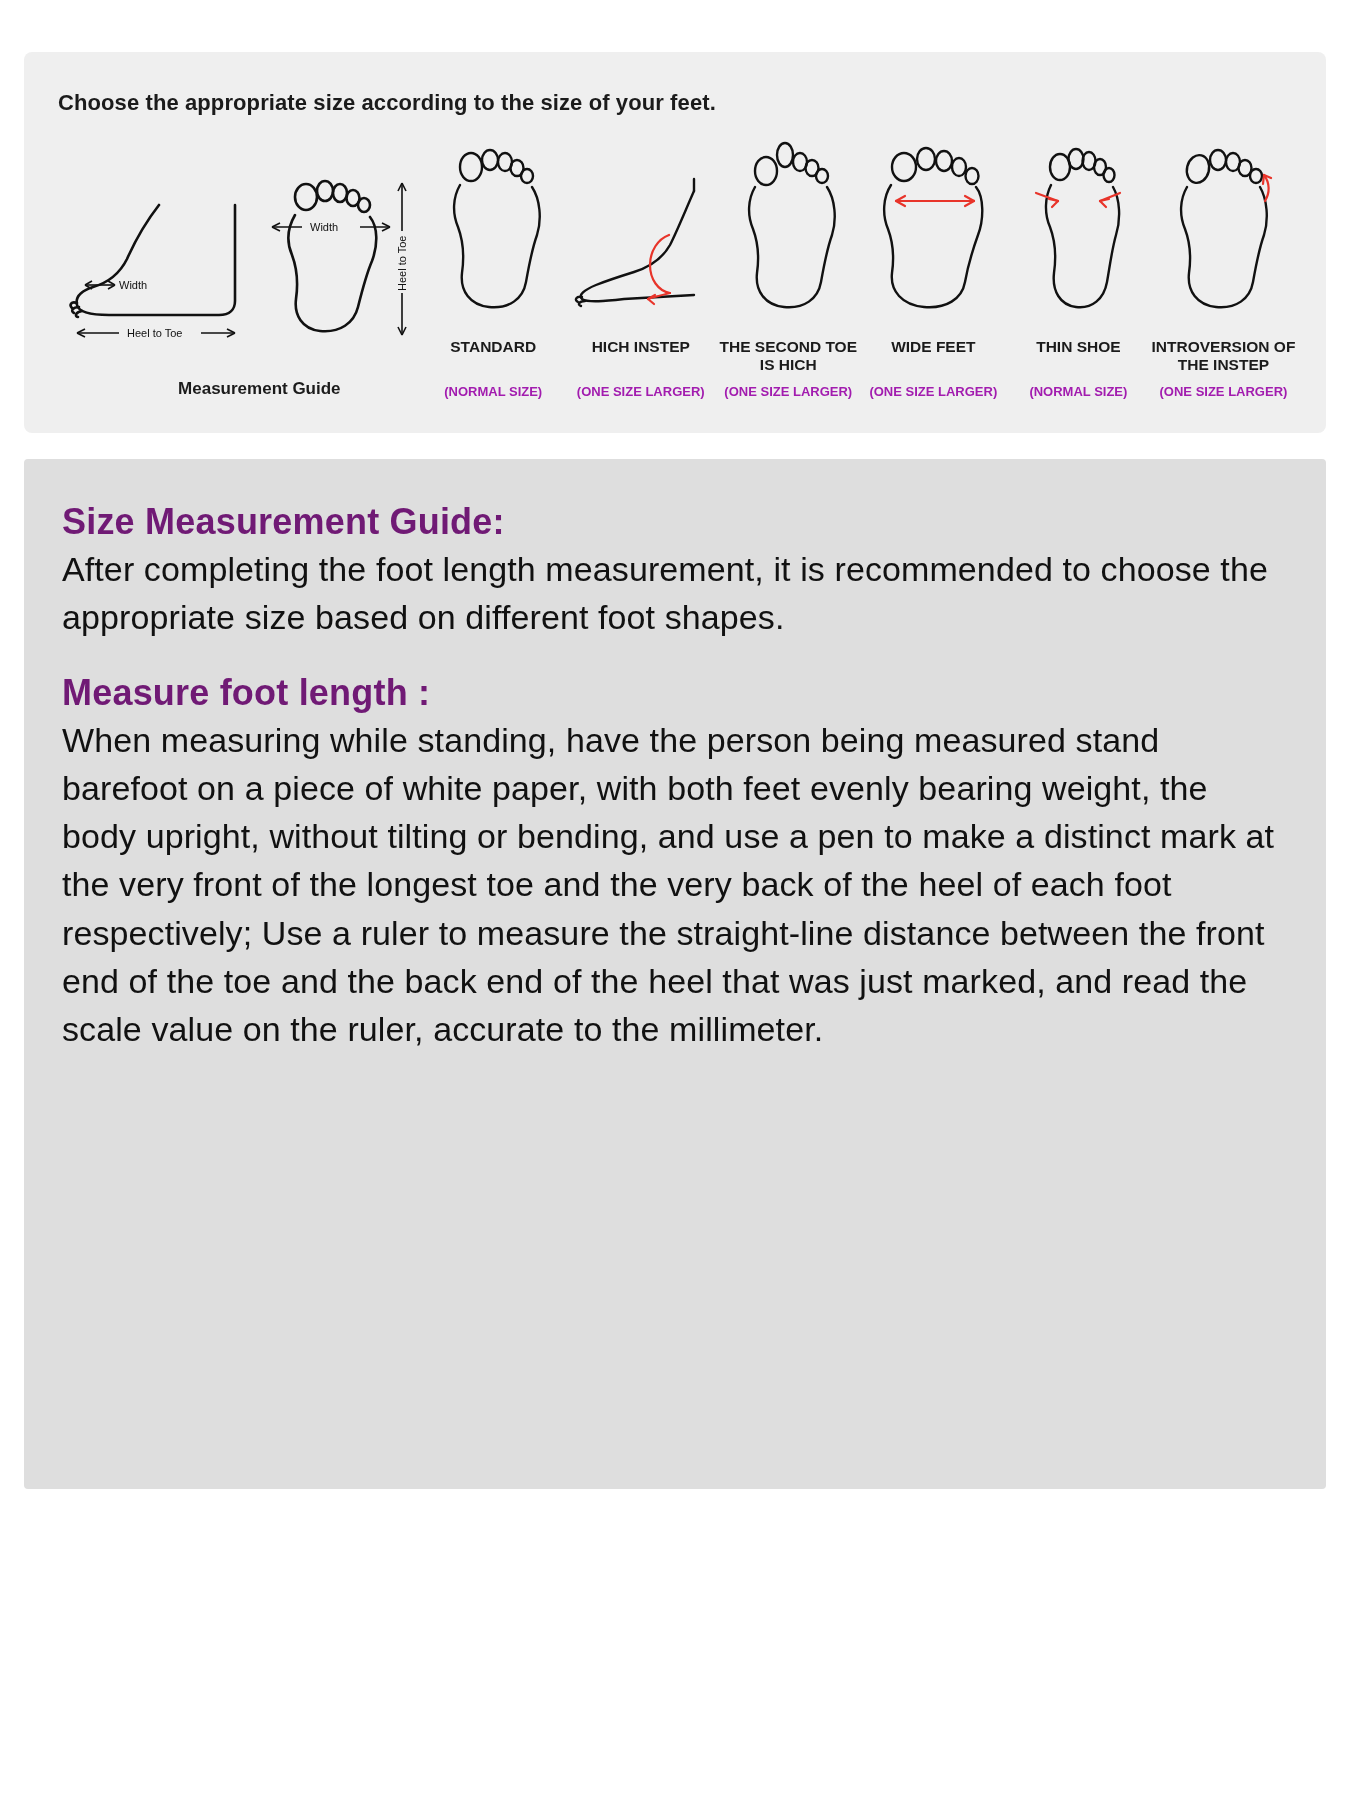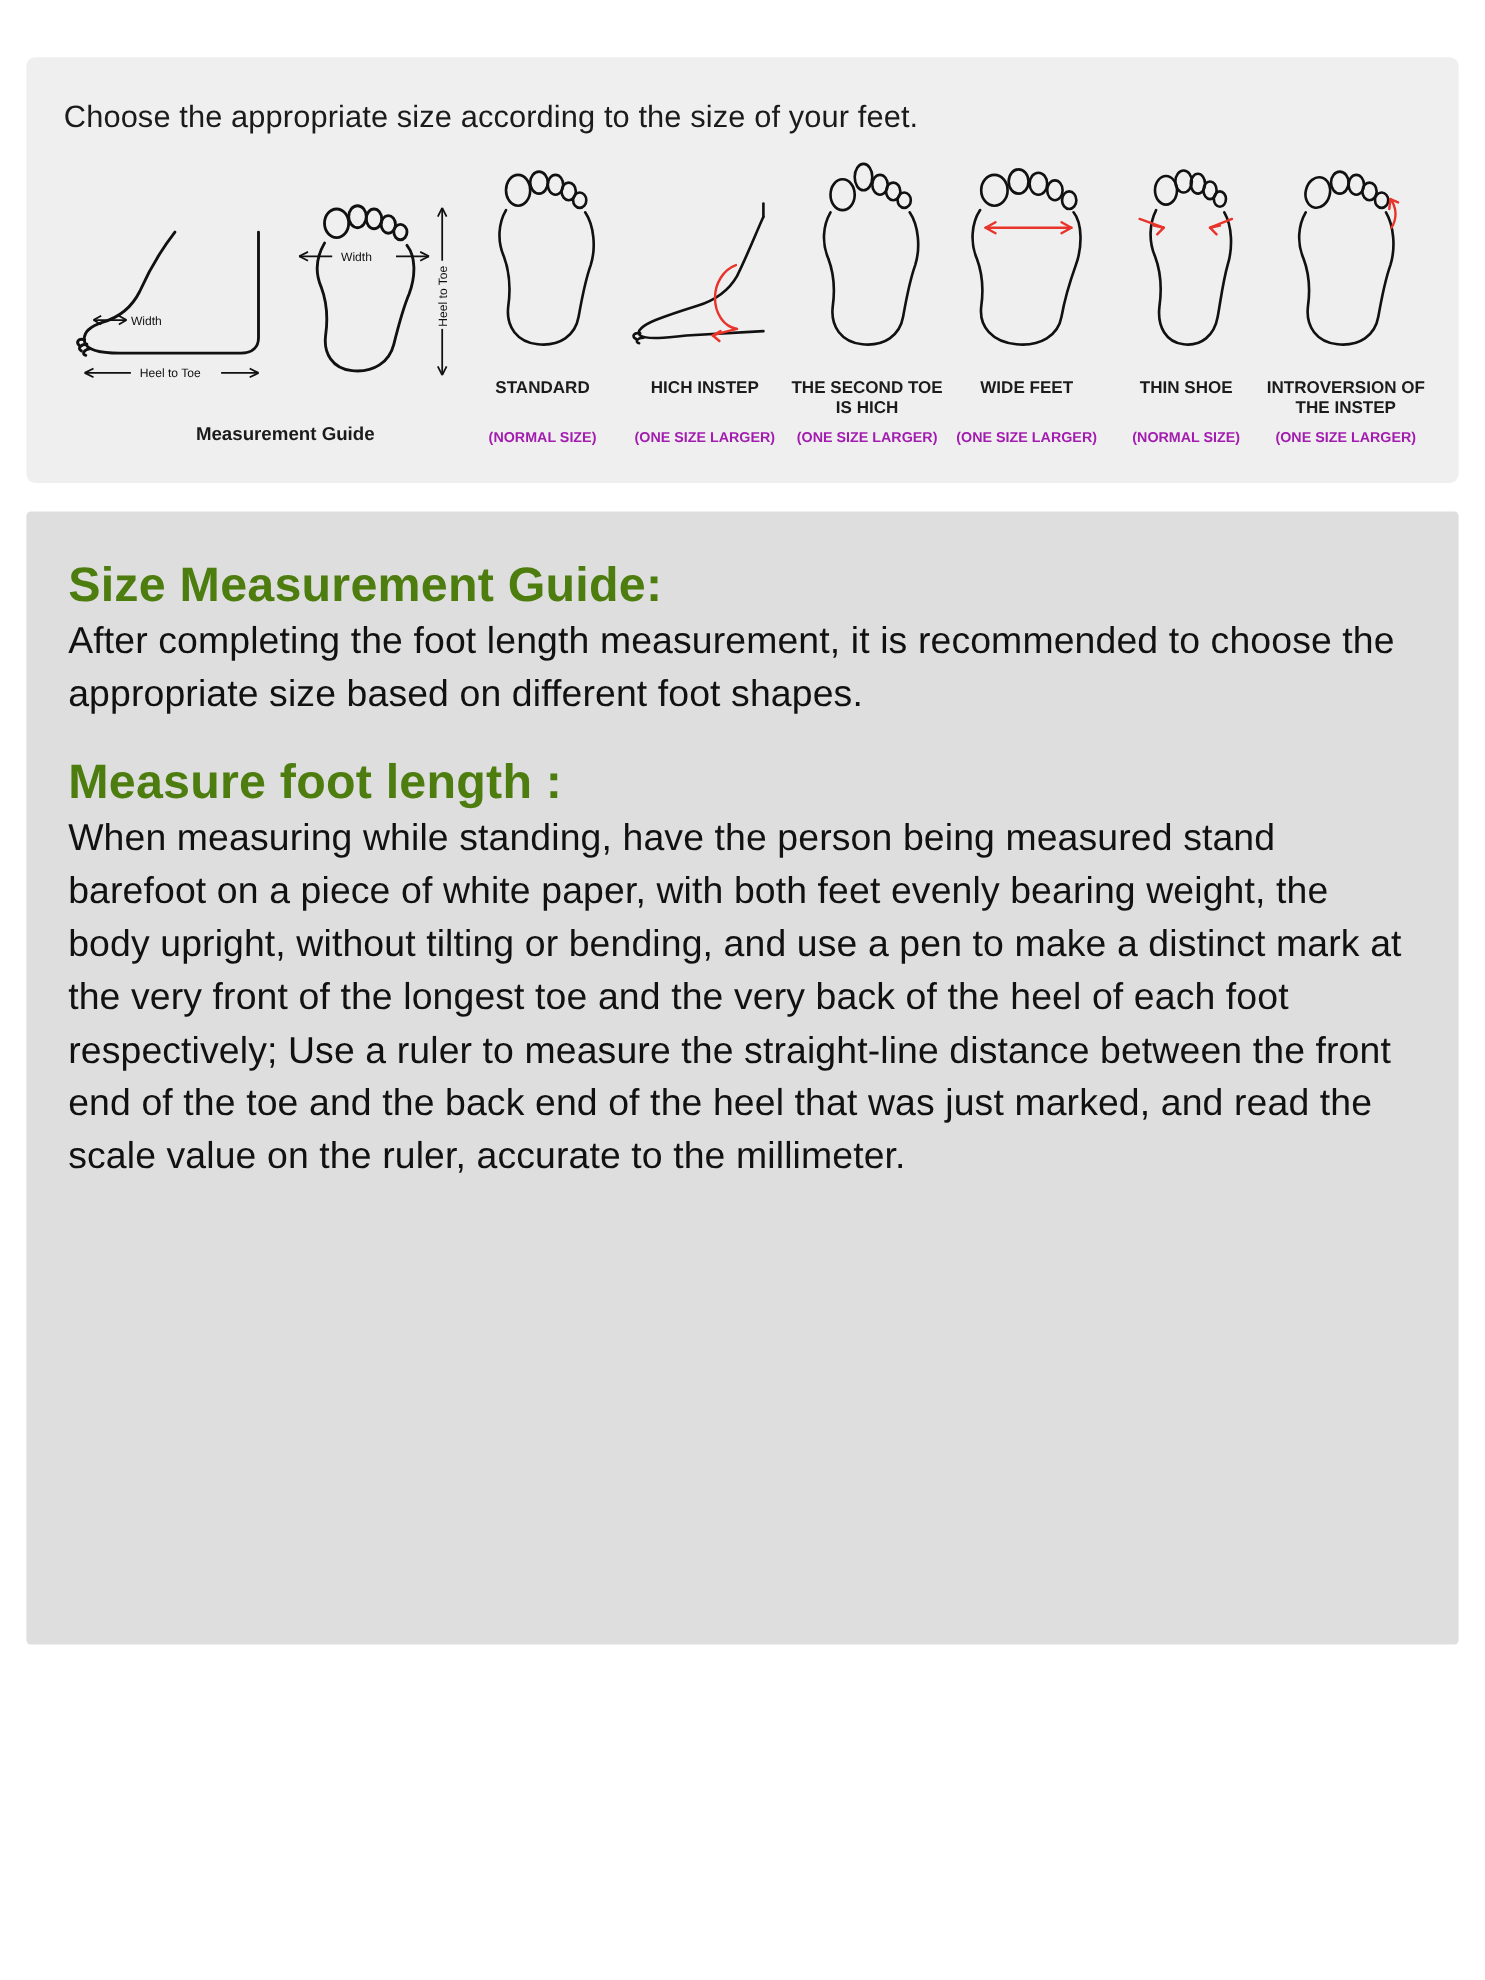--- a/index.html
+++ b/index.html
@@ -39,22 +39,22 @@
 
   
   .panel {
     margin-top: 26px;
     background: #efefef;
     border-radius: 8px;
     padding: 38px 30px 34px 30px;
     box-sizing: border-box;
   }
   .panel-lead {
-    font-size: 28px;
-    font-weight: normal;
+    font-size: 22px;
+    font-weight: bold;
     color: #1b1b1b;
     margin: 0 0 18px 4px;
     letter-spacing: 0.1px;
   }
 
   .figures {
     display: flex;
     align-items: flex-end;
     justify-content: flex-start;
     gap: 0px;
@@ -113,24 +113,24 @@
   
   .guide {
     margin-top: 26px;
     background: #dedede;
     border-radius: 4px;
     padding: 42px 38px 48px 38px;
     box-sizing: border-box;
     min-height: 1030px;
   }
   .guide h2 {
-    font-size: 44px;
+    font-size: 36px;
     font-weight: bold;
     margin: 0 0 2px 0;
-    color: #4d7c0f;
+    color: #701a75;
     letter-spacing: 0.2px;
   }
   .guide h2.second {
     margin-top: 30px;
   }
   .guide p {
     font-size: 34px;
     line-height: 1.42;
     margin: 0;
     color: #111111;

